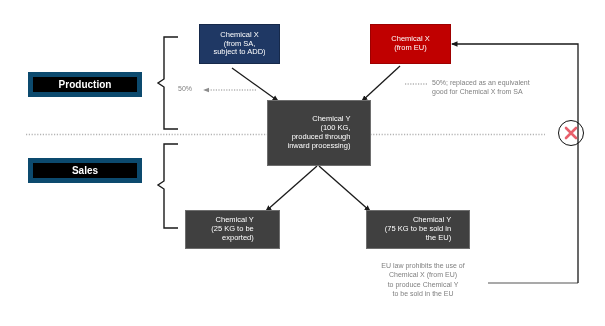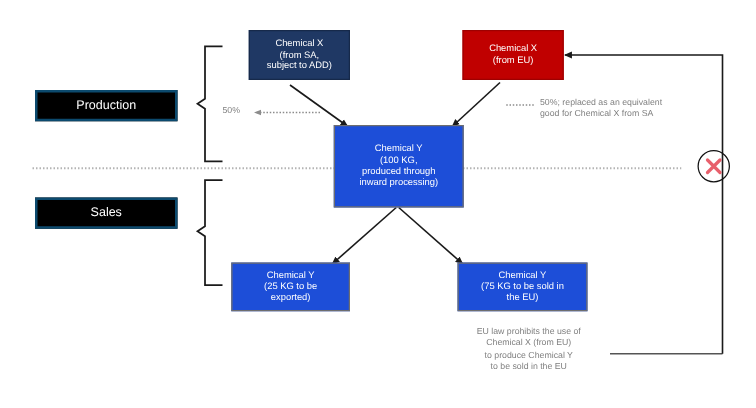--- a/index.html
+++ b/index.html
@@ -42,30 +42,31 @@
     background: #1F3864;
     border: 1px solid #16294a;
     font-size: 7.5px;
   }
   .node-red {
     background: #C00000;
     border: 1px solid #9e0000;
     font-size: 7.5px;
   }
   .node-gray {
-    background: #1d4ed8;
+    background: #404040;
     border: 1px solid #6e6e6e;
     font-size: 7.5px;
+    text-align: right;
   }
   .node-black {
     background: #000000;
-    border: 2px solid #0c4a6e;
+    border: 5px solid #0c4a6e;
     color: #ffffff;
     font-size: 10px;
-    font-weight: normal;
+    font-weight: bold;
   }
 
   .caption {
     position: absolute;
     color: #808080;
     font-size: 7px;
     line-height: 1.35;
     text-align: center;
     white-space: pre-line;
   }

